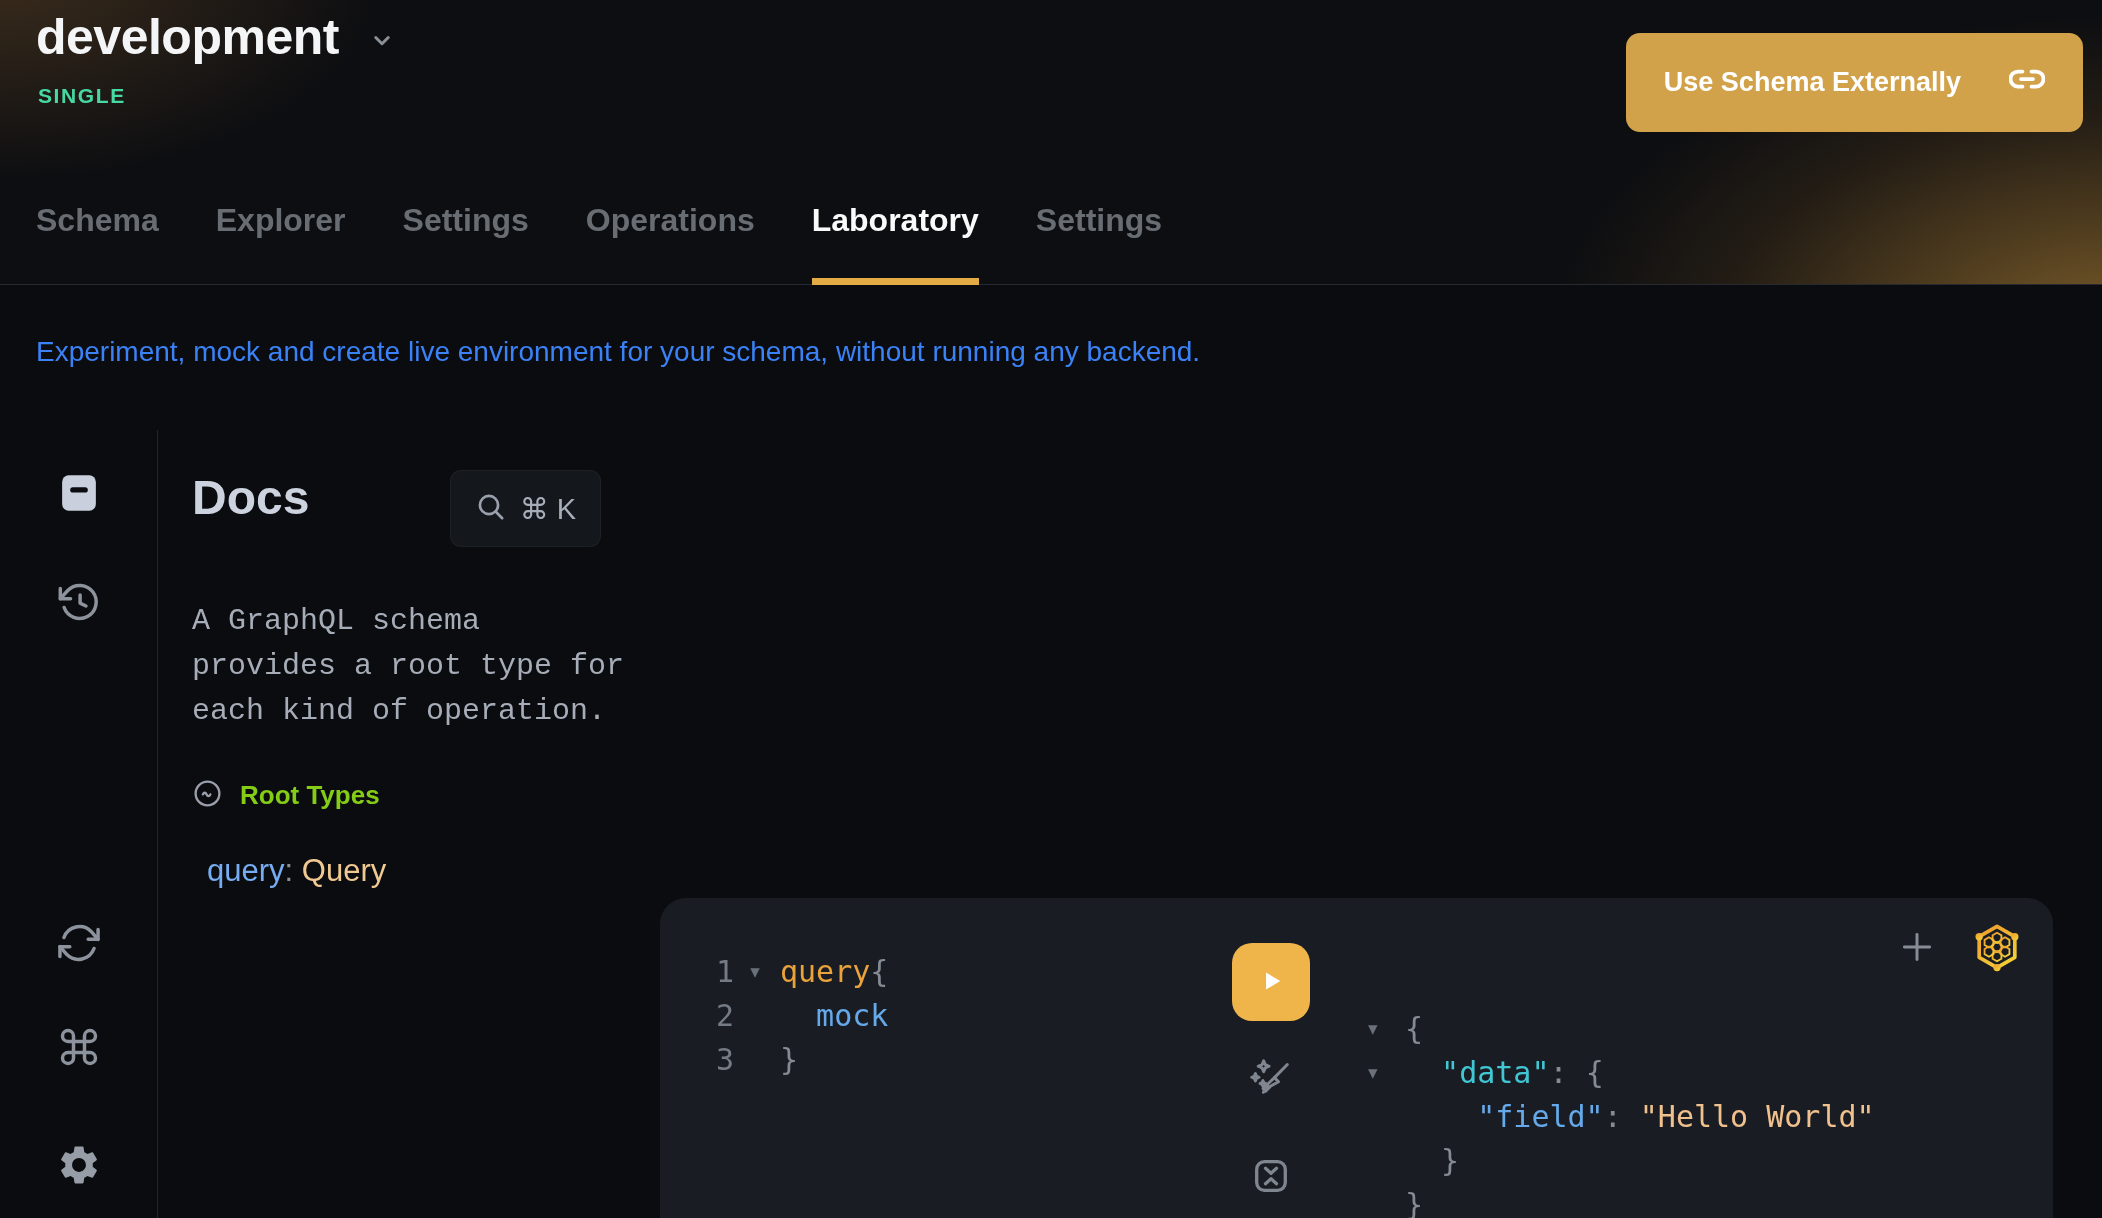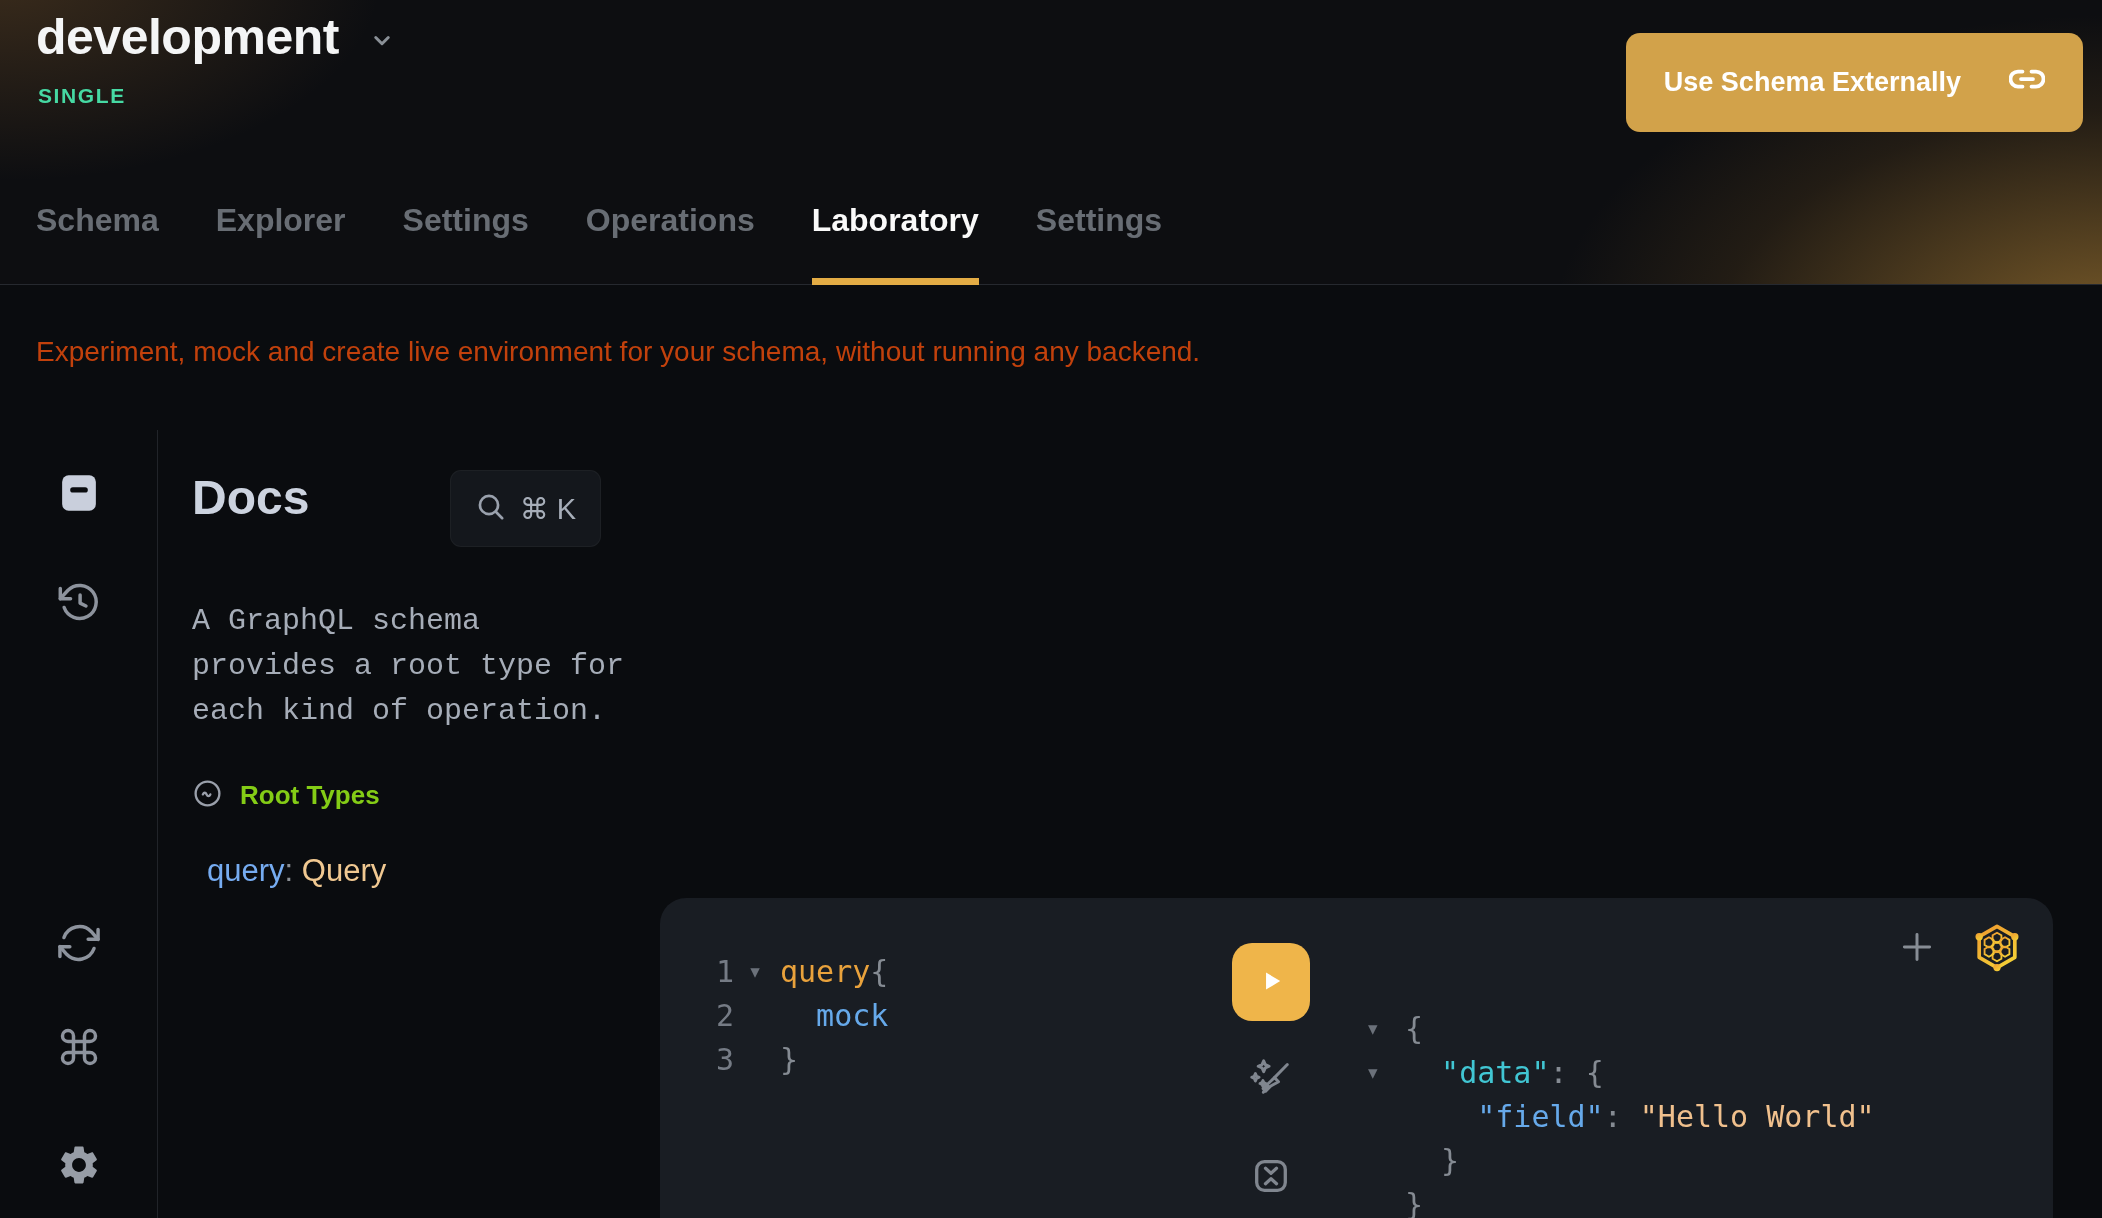--- a/index.html
+++ b/index.html
@@ -25,21 +25,21 @@
     display:flex; align-items:center; gap:48px;
     background:#d2a24a; border:none; border-radius:14px; cursor:pointer;
     color:#fff; font-size:27px; font-weight:700; font-family:inherit;
   }
   .tabs { position:absolute; bottom:-1px; left:36px; display:flex; gap:57px; }
   .tab { position:relative; font-size:32px; font-weight:700; color:#686d74; padding-bottom:46px; cursor:pointer; }
   .tab.active { color:#fafafa; }
   .tab.active::after { content:""; position:absolute; left:0; right:0; bottom:0; height:7px; background:#e3ac45; }
 
   
-  .subtitle { position:absolute; top:336px; left:36px; font-size:28px; color:#c2410c; }
+  .subtitle { position:absolute; top:336px; left:36px; font-size:28px; color:#3b82f6; }
 
   
   .content { position:absolute; top:430px; left:0; right:0; bottom:0; display:flex; }
   .sidebar { position:relative; width:158px; border-right:1px solid #212429; flex:none; }
   .s-icon { position:absolute; left:50%; transform:translateX(-50%); color:#8d939d; cursor:pointer; }
   .s-icon.active { color:#c9cfdc; }
   .s-docs { top:40px; } .s-history { top:150px; } .s-sync { top:491px; } .s-cmd { top:595px; } .s-gear { top:712px; }
 
   
   .docs { width:502px; flex:none; padding:40px 0 0 34px; }

